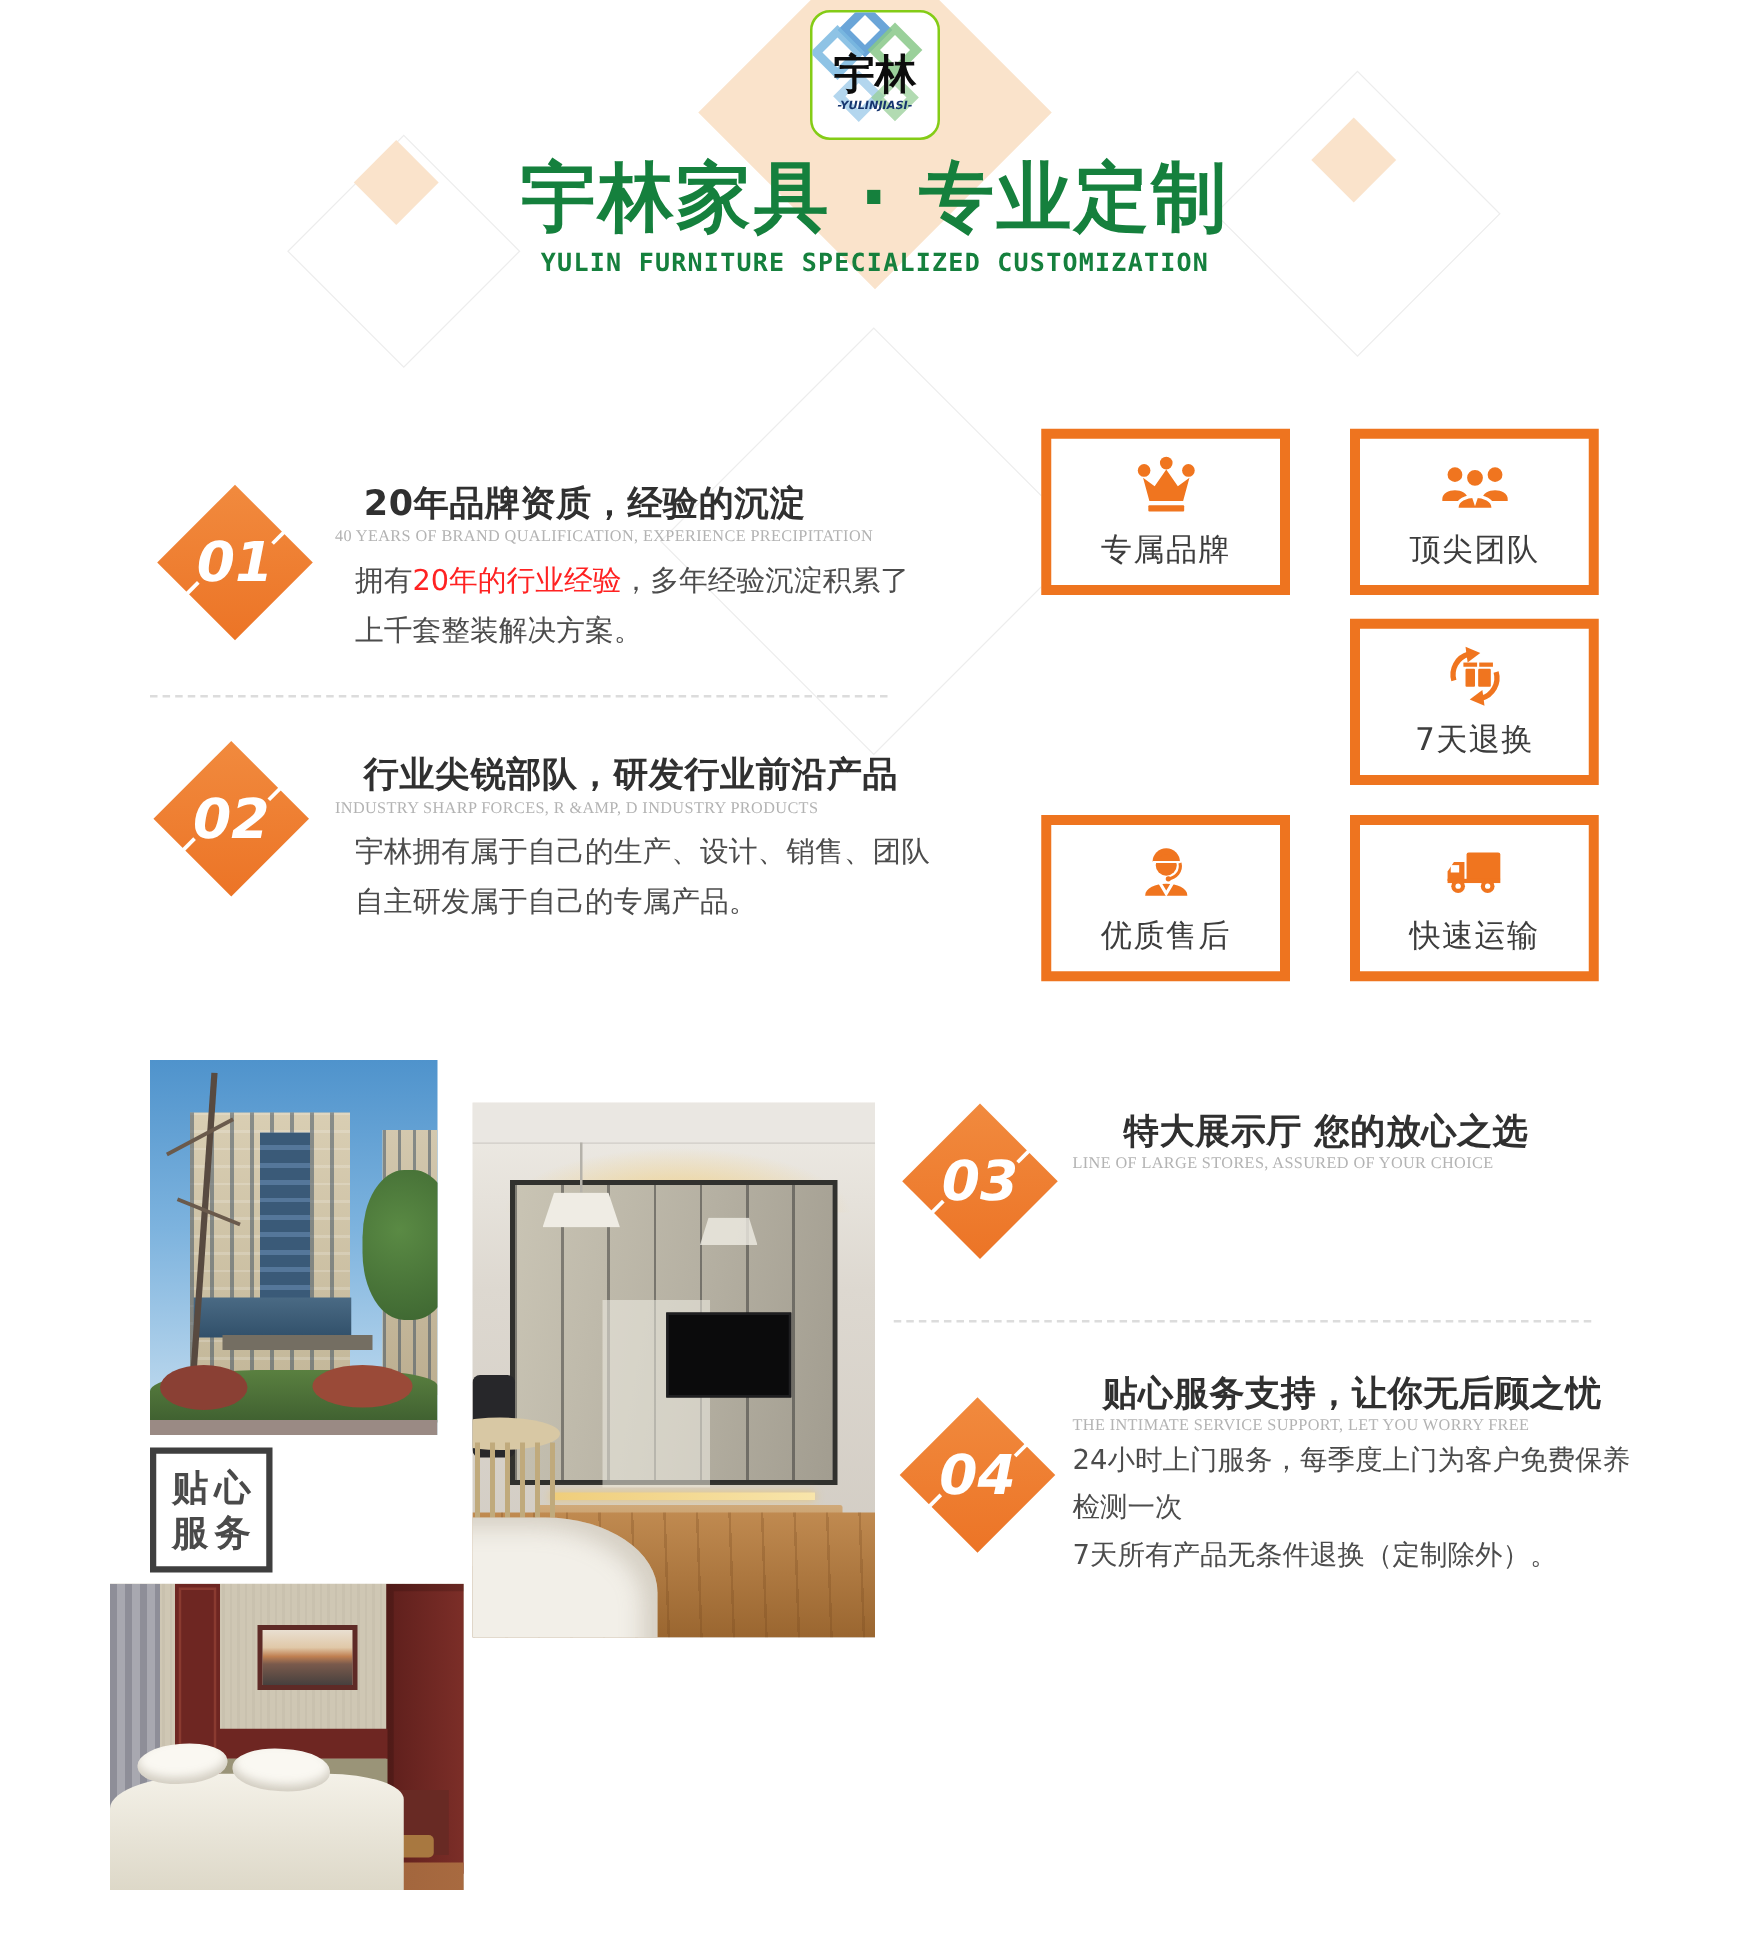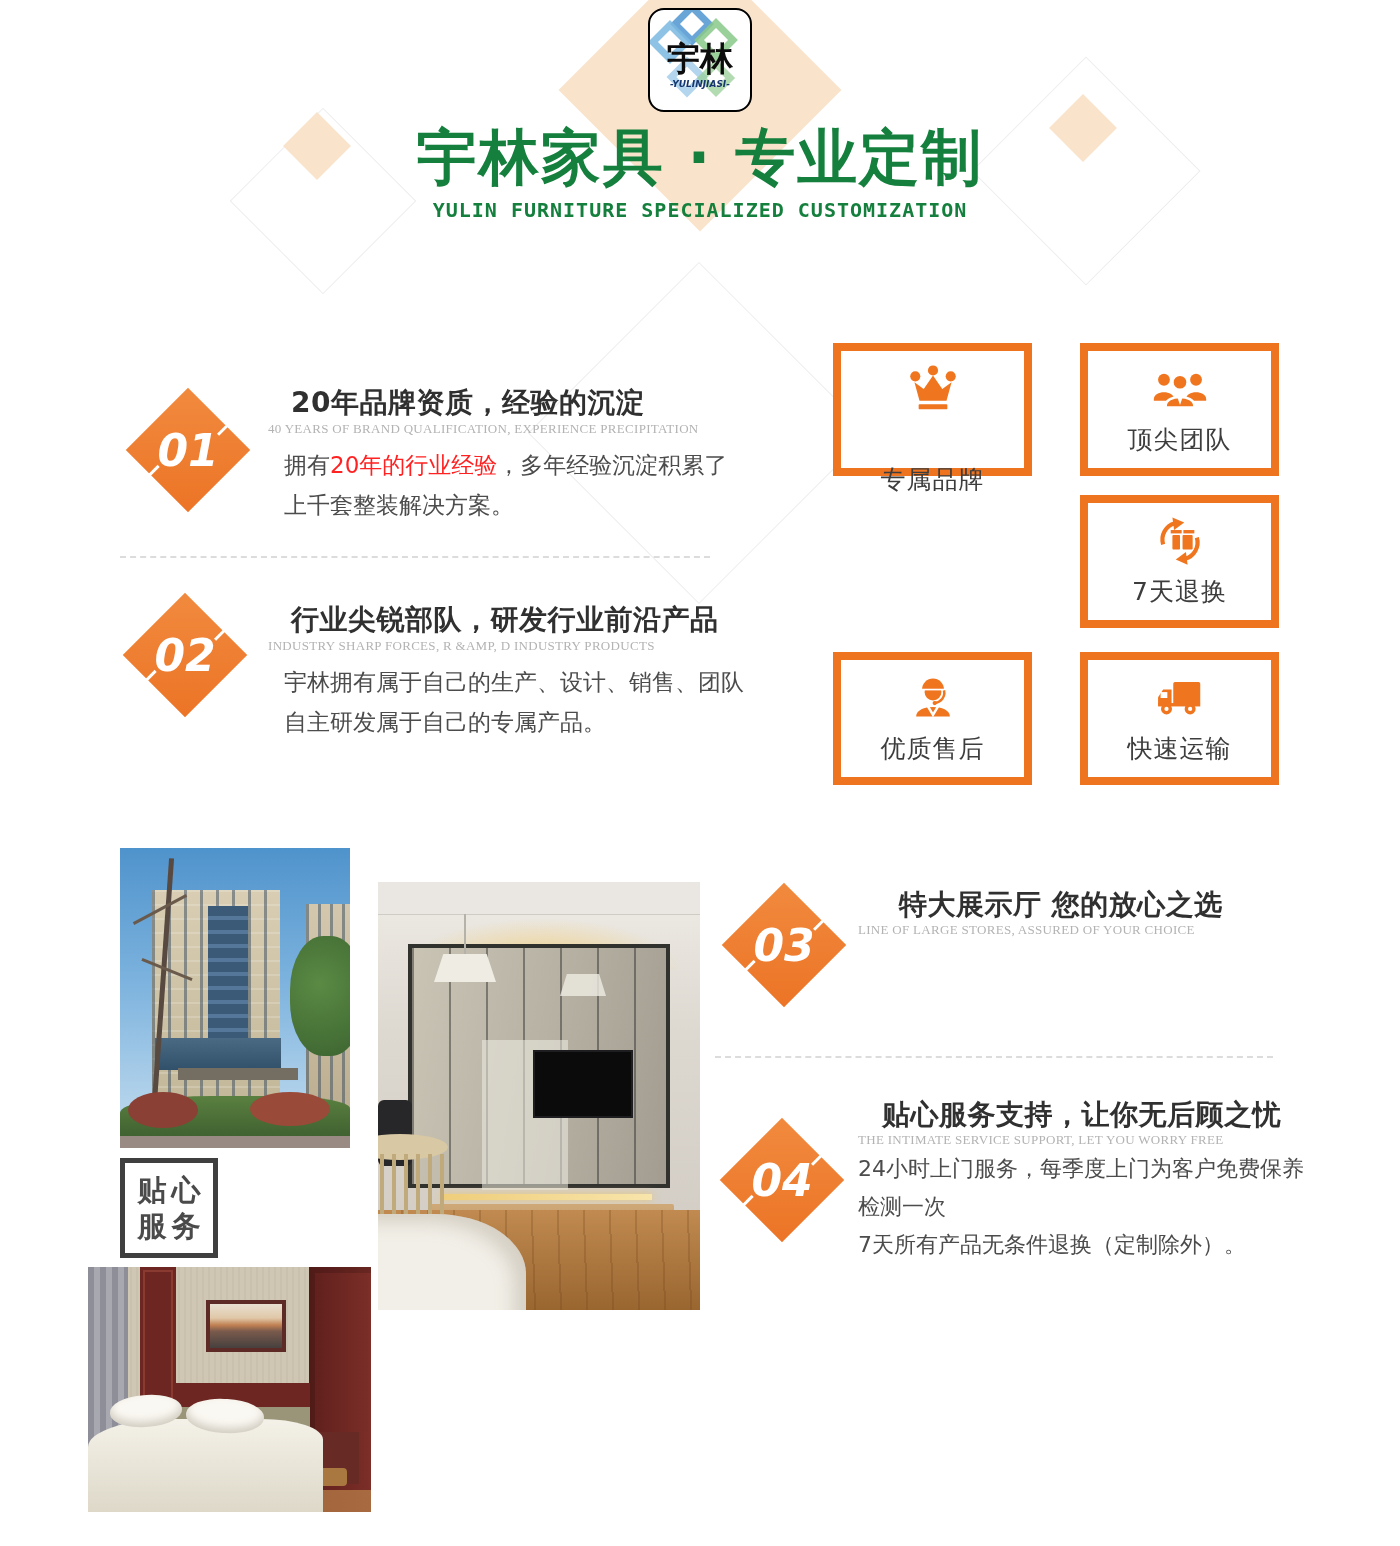--- a/index.html
+++ b/index.html
@@ -6,21 +6,21 @@
   .page{position:relative;width:1400px;height:1546px;background:#ffffff;overflow:hidden;
         font-family:"DejaVu Sans",sans-serif;}
 
   
   .diamond{position:absolute;transform:rotate(45deg);}
   .peach{background:#fae3cb;}
   .outline{border:1px solid #ededed;background:transparent;}
 
   
   #logo{position:absolute;left:648px;top:8px;width:104px;height:104px;background:#fff;
-        border:2px solid #000000;border-radius:16px;box-sizing:border-box;z-index:5;}
+        border:2px solid #84cc16;border-radius:16px;box-sizing:border-box;z-index:5;}
   #logo svg{width:100%;height:100%;}
 
   
   #title{position:absolute;left:0;top:118px;width:100%;text-align:center;z-index:6;
          font-size:60px;font-weight:bold;color:#15803d;letter-spacing:2px;}
   #subtitle{position:absolute;left:0;top:198px;width:100%;text-align:center;z-index:6;
             font-family:"DejaVu Sans Mono",monospace;font-size:20px;font-weight:bold;
             color:#15803d;letter-spacing:1px;}
 
   
@@ -169,21 +169,21 @@
   <div class="dash" style="left:120px;top:556px;width:590px;"></div>
 
   <div class="numd" style="left:141px;top:611px;">
     <span class="num">02</span>
   </div>
   <div class="sec-title" style="left:267px;top:601px;">行业尖锐部队，研发行业前沿产品</div>
   <div class="sec-sub" style="left:268px;top:638px;">INDUSTRY SHARP FORCES, R &amp;AMP, D INDUSTRY PRODUCTS</div>
   <div class="sec-body" style="left:284px;top:662px;width:470px;">宇林拥有属于自己的生产、设计、销售、团队
 自主研发属于自己的专属产品。</div>
 
-  <div class="card" style="left:833px;top:343px;gap:40px;">
+  <div class="card" style="left:833px;top:343px;">
     <svg viewBox="0 0 64 64" fill="#f0751f">
       <circle cx="11" cy="17" r="6"></circle>
         <circle cx="32" cy="10" r="6"></circle>
         <circle cx="53" cy="17" r="6"></circle>
       <path d="M10 24 L21 32 L32 16 L43 32 L54 24 L48 46 L16 46 Z"></path>
       <rect x="15" y="50" width="34" height="6" rx="1"></rect>
     </svg>
     <div class="lbl">专属品牌</div>
   </div>
   <div class="card" style="left:1080px;top:343px;">

